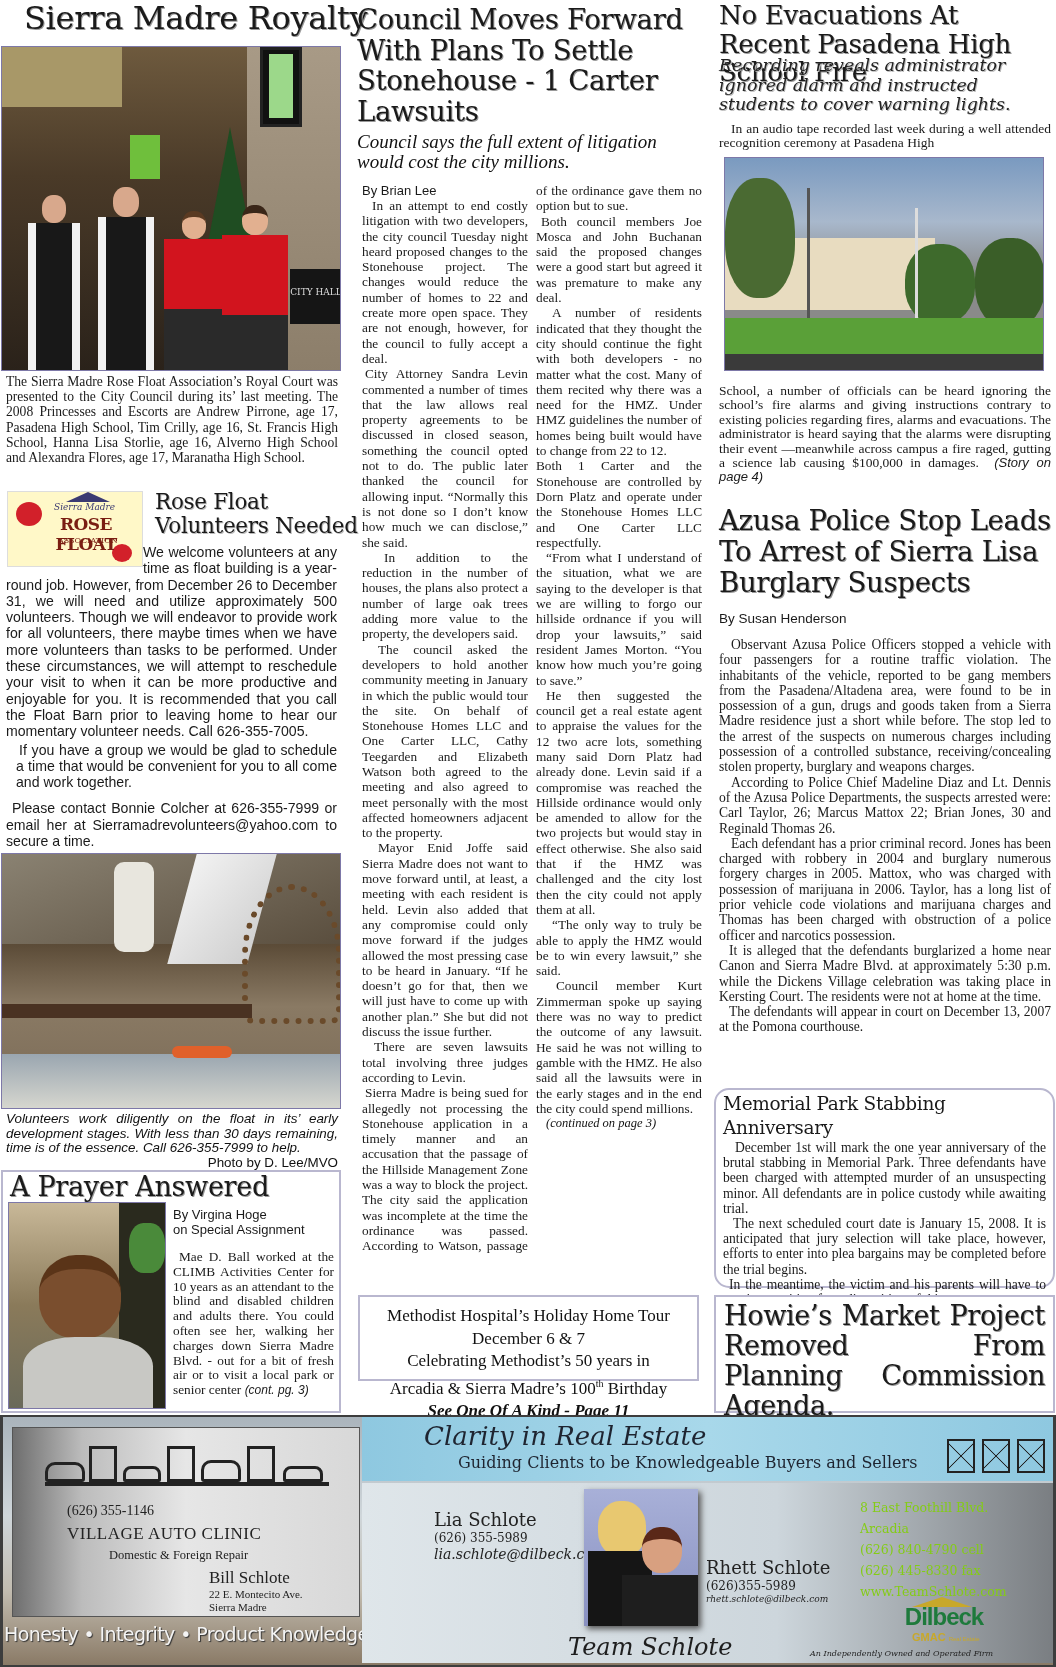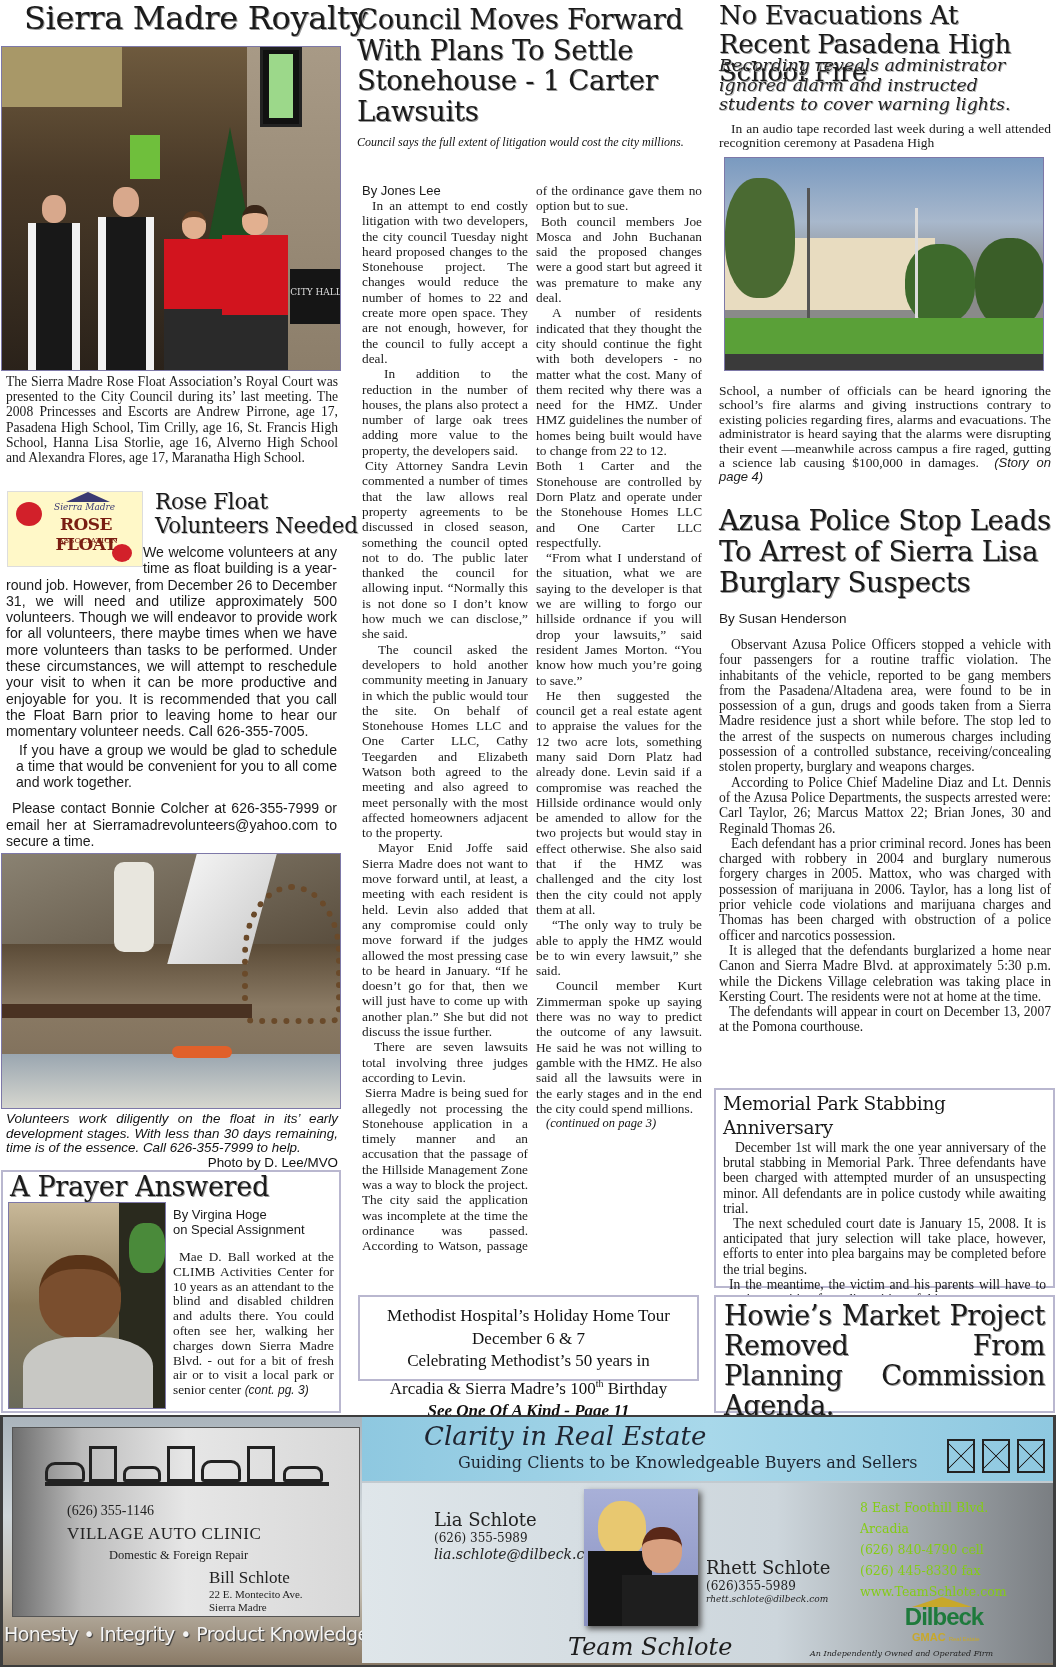--- a/index.html
+++ b/index.html
@@ -98,27 +98,27 @@
     <div>By Virgina Hoge</div>
     <div>on Special Assignment</div>
   </div>
   <p class="body-serif" style="position:absolute; left:170px; top:78px; width:161px; font-size:13.3px; line-height:14.8px; text-indent:6px;">
     <span>Mae D. Ball worked at the CLIMB Activities Center for 10 years as an attendant to the blind and disabled children and adults there. You could often see her, walking her charges down Sierra Madre Blvd. - out for a bit of fresh air or to visit a local park or senior center</span>
     <span style="font-family:'Liberation Sans',sans-serif; font-style:italic; font-size:12px;">(cont. pg. 3)</span>
   </p>
 </div>
 
 <h1 class="headline" style="position:absolute; left:357px; top:4px; width:345px; font-size:27.5px; line-height:30.5px;">Council Moves Forward With Plans To Settle Stonehouse - 1 Carter Lawsuits</h1>
-<p style="position:absolute; left:357px; top:132px; width:345px; font-family:'Liberation Serif',serif; font-style:italic; font-size:12px; line-height:20px;">Council says the full extent of litigation would cost the city millions.</p>
+<p style="position:absolute; left:357px; top:132px; width:345px; font-family:'Liberation Serif',serif; font-style:italic; font-size:19px; line-height:20px;">Council says the full extent of litigation would cost the city millions.</p>
 
 <div class="col2" style="position:absolute; left:362px; top:183px; width:340px; height:1095px; column-fill:auto;">
-  <div class="byline" style="font-size:13px; line-height:15px;">By Jones Lee</div>
+  <div class="byline" style="font-size:13px; line-height:15px;">By Brian Lee</div>
   <p class="body-serif ind">In an attempt to end costly litigation with two developers, the city council Tuesday night heard proposed changes to the Stonehouse project. The changes would reduce the number of homes to 22 and create more open space. They are not enough, however, for the council to fully accept a deal.</p>
+  <p class="body-serif" style="text-indent:3px;">City Attorney Sandra Levin commented a number of times that the law allows real property agreements to be discussed in closed season, something the council opted not to do. The public later thanked the council for allowing input. “Normally this is not done so I don’t know how much we can disclose,” she said.</p>
   <p class="body-serif" style="text-indent:22px;">In addition to the reduction in the number of houses, the plans also protect a number of large oak trees adding more value to the property, the developers said.</p>
-  <p class="body-serif" style="text-indent:3px;">City Attorney Sandra Levin commented a number of times that the law allows real property agreements to be discussed in closed season, something the council opted not to do. The public later thanked the council for allowing input. “Normally this is not done so I don’t know how much we can disclose,” she said.</p>
   <p class="body-serif" style="text-indent:16px;">The council asked the developers to hold another community meeting in January in which the public would tour the site. On behalf of Stonehouse Homes LLC and One Carter LLC, Cathy Teegarden and Elizabeth Watson both agreed to the meeting and also agreed to meet personally with the most affected homeowners adjacent to the property.</p>
   <p class="body-serif" style="text-indent:16px;">Mayor Enid Joffe said Sierra Madre does not want to move forward until, at least, a meeting with each resident is held. Levin also added that any compromise could only move forward if the judges allowed the most pressing case to be heard in January. “If he doesn’t go for that, then we will just have to come up with another plan.” She but did not discuss the issue further.</p>
   <p class="body-serif" style="text-indent:12px;">There are seven lawsuits total involving three judges according to Levin.</p>
   <p class="body-serif" style="text-indent:3px;">Sierra Madre is being sued for allegedly not processing the Stonehouse application in a timely manner and an accusation that the passage of the Hillside Management Zone was a way to block the project. The city said the application was incomplete at the time the ordinance was passed. According to Watson, passage of the ordinance gave them no option but to sue.</p>
   <p class="body-serif" style="text-indent:5px;">Both council members Joe Mosca and John Buchanan said the proposed changes were a good start but agreed it was premature to make any deal.</p>
   <p class="body-serif" style="text-indent:16px;">A number of residents indicated that they thought the city should continue the fight with both developers - no matter what the cost. Many of them recited why there was a need for the HMZ.  Under HMZ guidelines the number of homes being built would have to change from 22 to 12.</p>
   <p class="body-serif">Both  1 Carter and the Stonehouse are controlled by Dorn Platz and operate under the Stonehouse Homes LLC and One Carter LLC respectfully.</p>
   <p class="body-serif ind">“From what I understand of the situation, what we are saying to the developer is that we are willing to forgo our hillside ordnance if you will drop your lawsuits,” said resident James Morton. “You know how much you’re going to save.”</p>
   <p class="body-serif ind">He then suggested the council get a real estate agent to appraise the values for the 12 two acre lots, something many said Dorn Platz had already done. Levin said if a compromise was reached the Hillside ordinance would only be amended to allow for the two projects but would stay in effect otherwise. She also said that if the HMZ was challenged and the city lost then the city could not apply them at all.</p>
   <p class="body-serif" style="text-indent:16px;">“The only way to truly be able to apply the HMZ would be to win every lawsuit,” she said.</p>
@@ -157,21 +157,21 @@
 <h1 class="headline" style="position:absolute; left:719px; top:505px; width:335px; font-size:27.5px; line-height:31px;">Azusa Police Stop Leads To Arrest of Sierra Lisa Burglary Suspects</h1>
 <div class="byline" style="position:absolute; left:719px; top:611px; font-size:13.5px;">By Susan Henderson</div>
 <div style="position:absolute; left:719px; top:637px; width:332px;">
   <p class="body-serif" style="text-indent:12px; font-size:13.6px; line-height:15.3px;">Observant Azusa Police Officers stopped a vehicle with four passengers for a routine traffic violation.  The inhabitants of the vehicle, reported to be gang members from the Pasadena/Altadena area, were found to be in possession of a gun, drugs and goods taken from a Sierra Madre residence just a short while before.  The stop led to the arrest of the suspects on numerous charges including possession of a controlled substance, receiving/concealing stolen property, burglary and weapons charges.</p>
   <p class="body-serif" style="text-indent:12px; font-size:13.6px; line-height:15.3px;">According to Police Chief Madeline Diaz and Lt. Dennis of the Azusa Police Departments, the suspects arrested were:  Carl Taylor, 26; Marcus Mattox 22; Brian Jones, 30 and Reginald Thomas 26.</p>
   <p class="body-serif" style="text-indent:12px; font-size:13.6px; line-height:15.3px;">Each defendant has a prior criminal record.  Jones has been charged with robbery in 2004 and burglary numerous forgery charges in 2005.  Mattox, who was charged with possession of marijuana in 2006. Taylor, has a long list of prior vehicle code violations and marijuana charges and Thomas has been charged with obstruction of a police officer and narcotics possession.</p>
   <p class="body-serif" style="text-indent:10px; font-size:13.6px; line-height:15.3px;">It is alleged that the defendants burglarized a home near Canon and Sierra Madre Blvd. at approximately 5:30 p.m. while the Dickens Village celebration was taking place in Kersting Court.  The residents were not at home at the time.</p>
   <p class="body-serif" style="text-indent:10px; font-size:13.6px; line-height:15.3px;">The defendants will appear in court on December 13, 2007 at the Pomona courthouse.</p>
 </div>
 
-<div class="framebox" style="left:714px; top:1088px; width:341px; height:200px; padding:2px 7px 0 7px;">
+<div class="framebox" style="left:714px; top:1088px; width:341px; height:200px; padding:2px 7px 0 7px;border-radius:15px;">
   <h2 class="headline" style="font-size:18.5px; line-height:24px; text-shadow:none;">Memorial Park Stabbing Anniversary</h2>
   <p class="body-serif" style="text-indent:12px; font-size:13.6px; line-height:15.2px;">December 1st will mark the one year anniversary of the brutal stabbing in Memorial Park.  Three defendants have been charged  with attempted murder of an unsuspecting minor.  All defendants are in police custody while awaiting trial.</p>
   <p class="body-serif" style="text-indent:10px; font-size:13.6px; line-height:15.2px;">The next scheduled court  date is January 15, 2008. It is anticipated that jury selection will take place, however, efforts to enter into plea bargains may be completed before the trial begins.</p>
   <p class="body-serif" style="text-indent:6px; font-size:13.6px; line-height:15.2px;">In the meantime, the victim and his parents will have to continue waiting for a disposition of this matter.</p>
 </div>
 
 <div class="framebox" style="left:714px; top:1295px; width:341px; height:118px; padding:4px 8px 0 8px;">
   <h2 class="headline" style="font-size:27px; line-height:30px; text-align:justify; text-align-last:left;">Howie’s Market Project Removed From Planning Commission Agenda.</h2>
   <div style="text-align:center; font-family:'Liberation Serif',serif; font-style:italic; font-weight:bold; font-size:15px;">See Notice On Page 10</div>
 </div>

